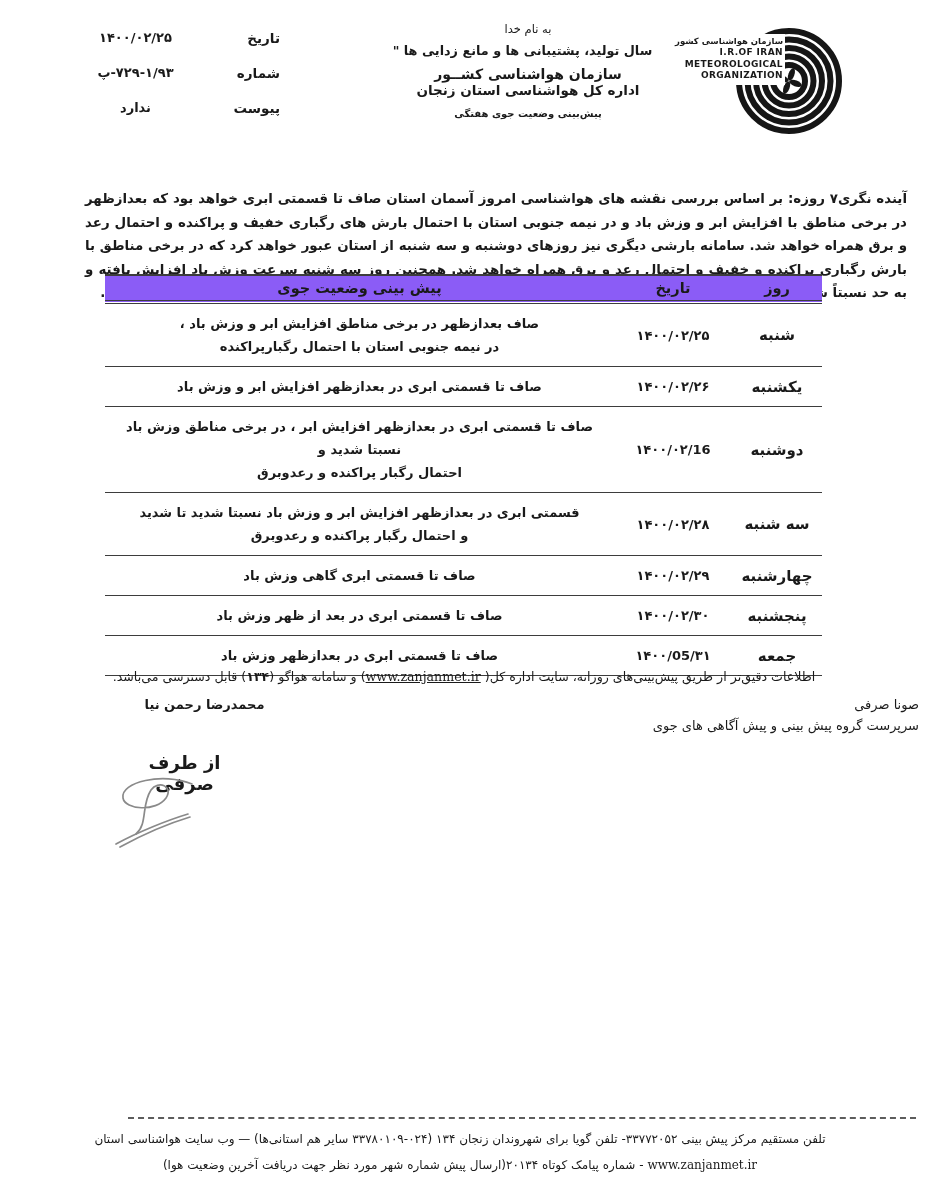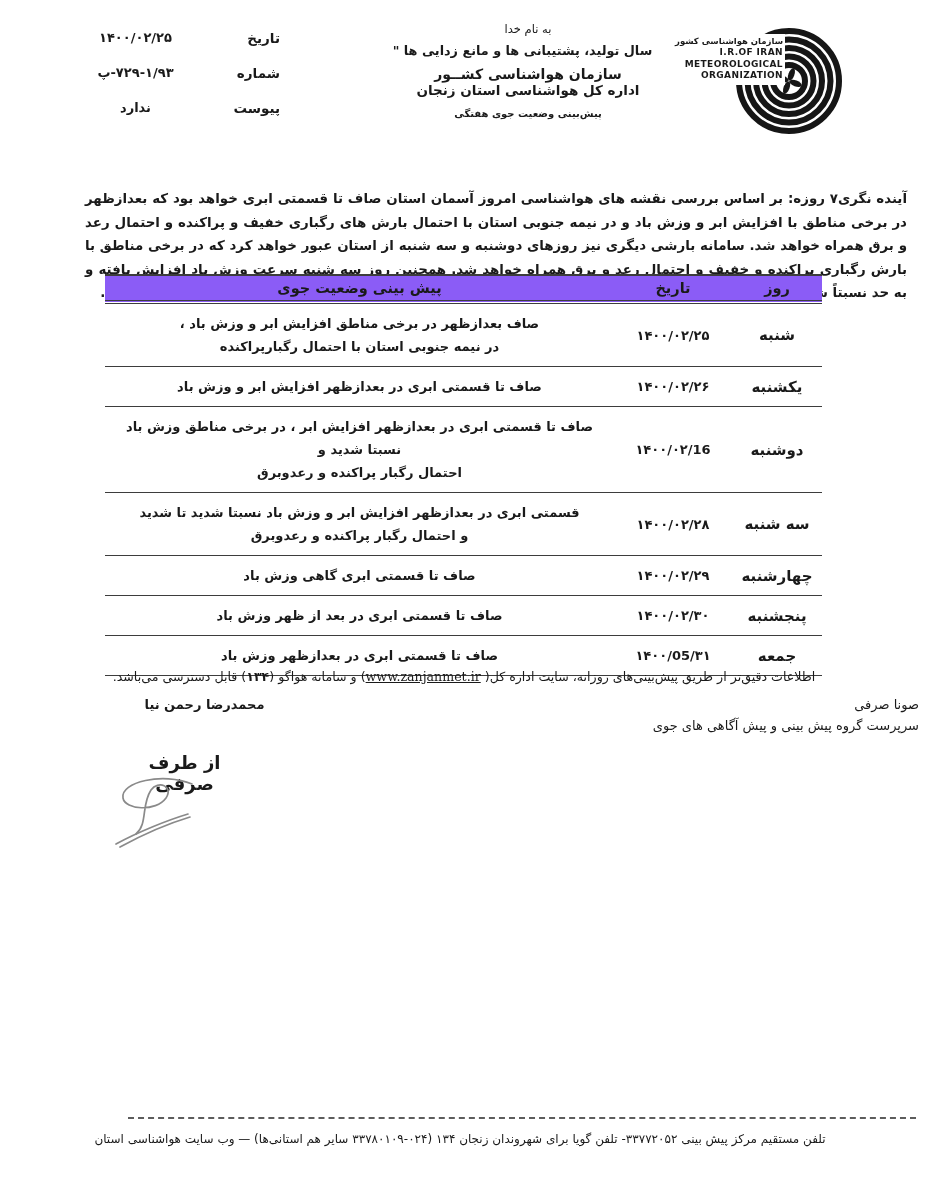--- a/index.html
+++ b/index.html
@@ -225,15 +225,16 @@
     <g fill="none" stroke="#8a8a8a" stroke-width="1.7" stroke-linecap="round">
       <path d="M84,12 C55,0 12,10 15,26 C17,38 48,40 58,26 C66,14 50,8 43,18 C33,33 40,52 28,62"></path>
       <path d="M8,72 C30,60 60,48 80,42"></path>
       <path d="M12,75 C34,63 62,51 82,45"></path>
     </g>
   </svg>
 
   <div class="footer-sep"></div>
   <div class="footer-text">
     <div>تلفن مستقیم مرکز پیش بینی ۳۳۷۷۲۰۵۲- تلفن گویا برای شهروندان زنجان ۱۳۴ (۰۲۴-۳۳۷۸۰۱۰۹ سایر هم استانی‌ها) — وب سایت هواشناسی استان</div>
+    <div><span class="url">www.zanjanmet.ir</span><span> - شماره پیامک کوتاه ۲۰۱۳۴(ارسال پیش شماره شهر مورد نظر جهت دریافت آخرین وضعیت هوا)</span></div>
   </div>
 
 </div>
 
 </body></html>

